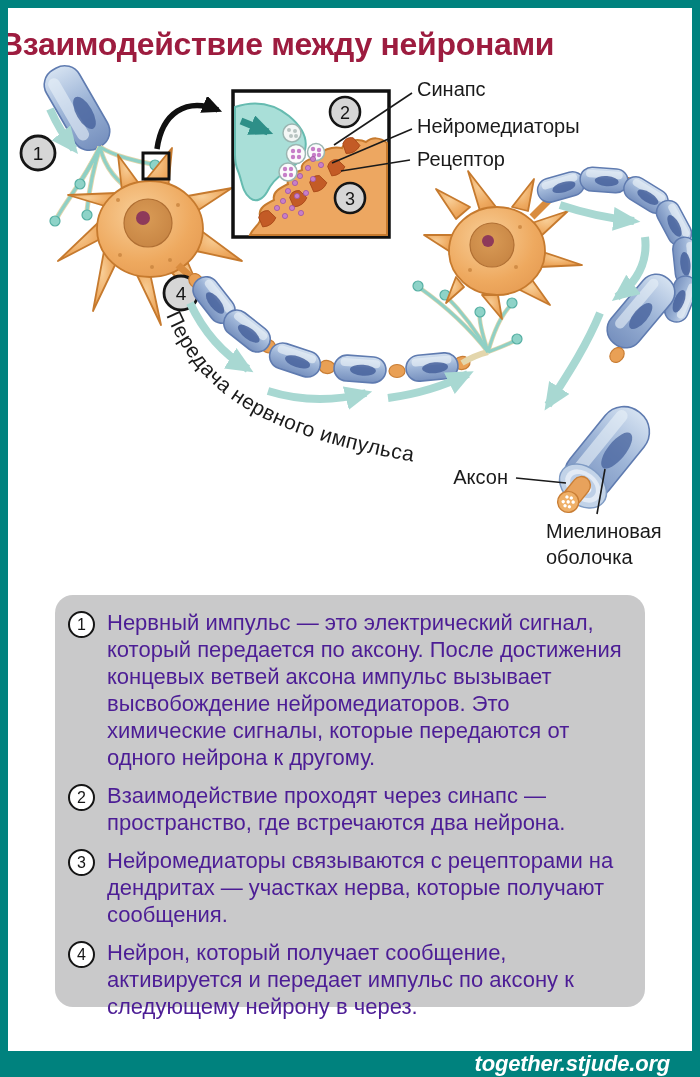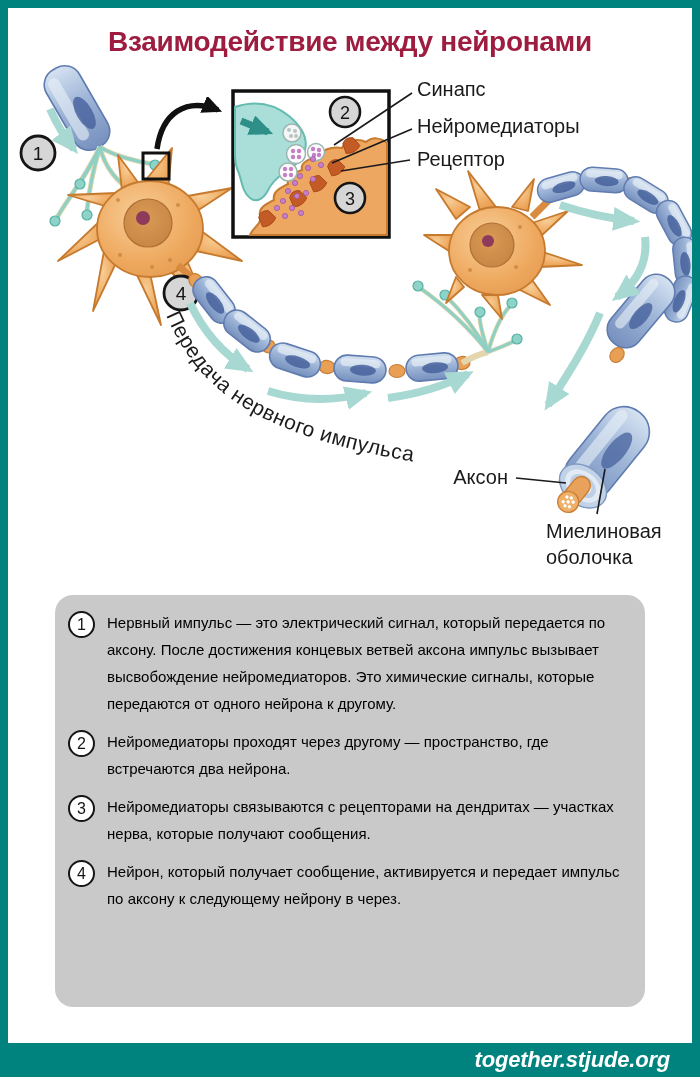--- a/index.html
+++ b/index.html
@@ -5,37 +5,37 @@
   html,body{margin:0;padding:0;}
   body{
     width:700px;height:1077px;position:relative;background:#ffffff;
     font-family:"Liberation Sans","DejaVu Sans",sans-serif;overflow:hidden;
   }
   .frame{
     position:absolute;inset:0;border:8px solid #00827E;border-bottom:none;
     box-sizing:border-box;pointer-events:none;z-index:5;
   }
   .title{
-    position:absolute;top:26px;left:0;right:0;text-align:center;
-    font-size:28px;font-weight:bold;color:#9D1C3F;letter-spacing:-0.3px;margin:0;z-index:2;
+    position:absolute;top:26px;left:0;right:0;
+    font-size:32px;font-weight:bold;color:#9D1C3F;letter-spacing:-0.3px;margin:0;z-index:2;
   }
   .figure-svg{position:absolute;top:55px;left:0;z-index:1;}
   .info-box{
     position:absolute;top:595px;left:55px;width:590px;height:412px;box-sizing:border-box;
     background:#C9C9CA;border-radius:18px;padding:14px 18px 10px 13px;z-index:2;
   }
   .step{display:flex;gap:12px;margin-bottom:11px;}
   .step-num{
     flex:0 0 auto;width:27px;height:27px;margin-top:2px;border:2.5px solid #151515;border-radius:50%;
     background:#ffffff;box-sizing:border-box;display:flex;align-items:center;justify-content:center;
     font-size:16px;color:#151515;
   }
-  .step-text{font-size:15px;line-height:27px;color:#000000;}
+  .step-text{font-size:22px;line-height:27px;color:#4c1d95;}
   .footer{
-    position:absolute;left:0;right:0;bottom:0;height:34px;background:#00827E;z-index:6;
+    position:absolute;left:0;right:0;bottom:0;height:26px;background:#00827E;z-index:6;
     display:flex;align-items:center;justify-content:flex-end;padding-right:30px;box-sizing:border-box;
   }
   .footer-url{color:#ffffff;font-size:22px;font-weight:bold;font-style:italic;letter-spacing:-0.2px;}
   svg text{font-family:"Liberation Sans","DejaVu Sans",sans-serif;}
 </style>
 </head>
 <body>
 
 <div class="frame"></div>
 
@@ -371,21 +371,21 @@
   </g>
 </svg>
 
 <div class="info-box">
   <div class="step">
     <div class="step-num">1</div>
     <div class="step-text">Нервный импульс — это электрический сигнал, который передается по аксону. После достижения концевых ветвей аксона импульс вызывает высвобождение нейромедиаторов. Это химические сигналы, которые передаются от одного нейрона к другому.</div>
   </div>
   <div class="step">
     <div class="step-num">2</div>
-    <div class="step-text">Нейромедиаторы проходят через другому — пространство, где встречаются два нейрона.</div>
+    <div class="step-text">Взаимодействие проходят через синапс — пространство, где встречаются два нейрона.</div>
   </div>
   <div class="step">
     <div class="step-num">3</div>
     <div class="step-text">Нейромедиаторы связываются с рецепторами на дендритах — участках нерва, которые получают сообщения.</div>
   </div>
   <div class="step">
     <div class="step-num">4</div>
     <div class="step-text">Нейрон, который получает сообщение, активируется и передает импульс по аксону к следующему нейрону в через.</div>
   </div>
 </div>

